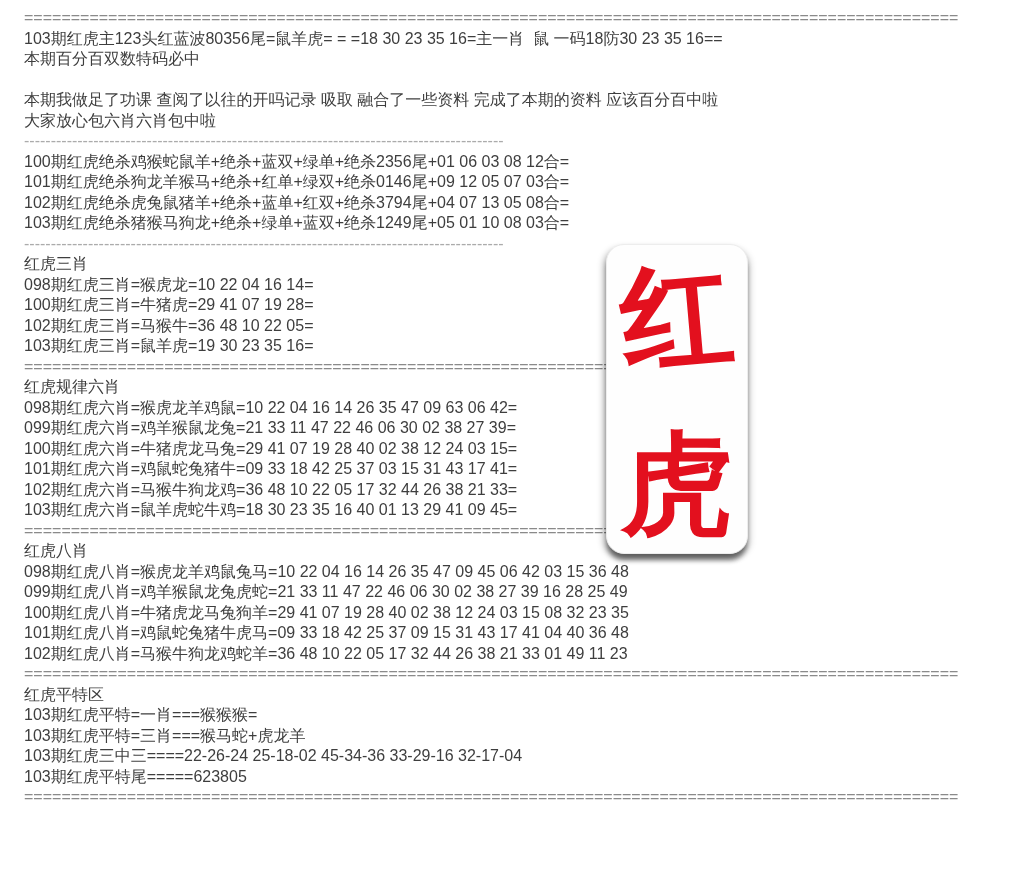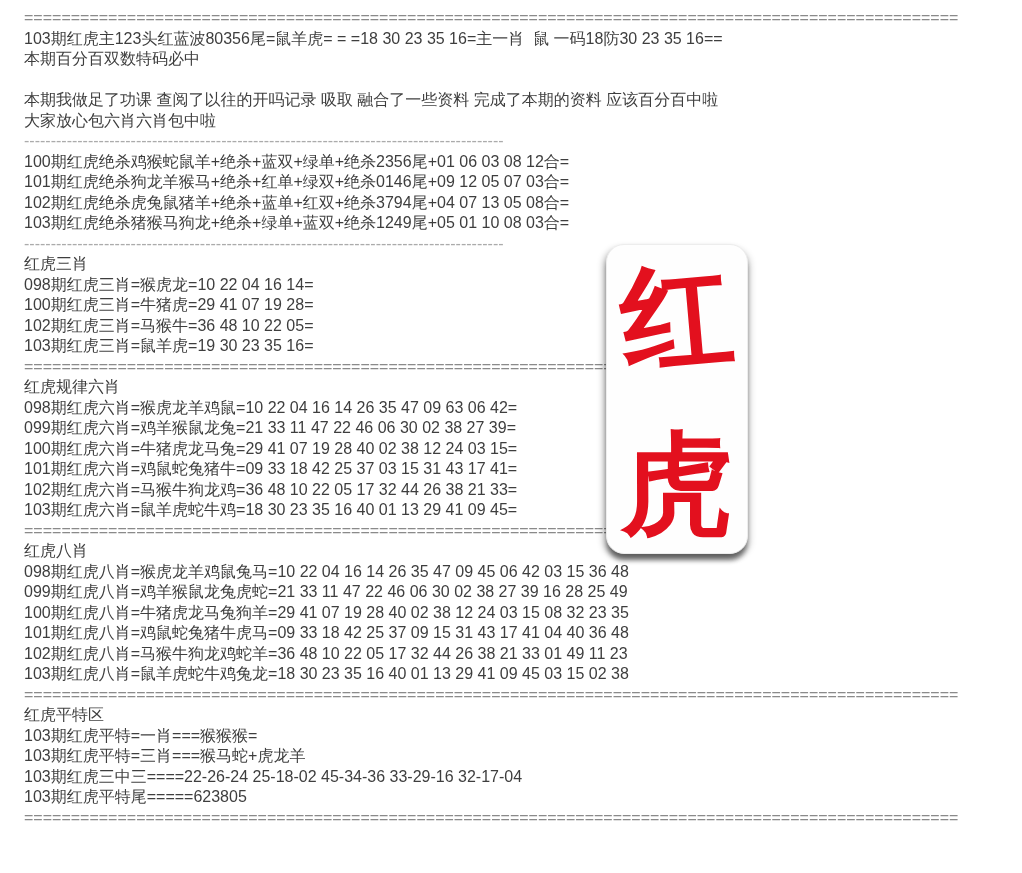--- a/index.html
+++ b/index.html
@@ -88,21 +88,20 @@
       <div class="line text">101期红虎六肖=鸡鼠蛇兔猪牛=09 33 18 42 25 37 03 15 31 43 17 41=</div>
       <div class="line text">102期红虎六肖=马猴牛狗龙鸡=36 48 10 22 05 17 32 44 26 38 21 33=</div>
       <div class="line text">103期红虎六肖=鼠羊虎蛇牛鸡=18 30 23 35 16 40 01 13 29 41 09 45=</div>
       <div class="line sep" style="color: rgb(138, 138, 138);">================================================================</div>
       <div class="line title">红虎八肖</div>
       <div class="line text">098期红虎八肖=猴虎龙羊鸡鼠兔马=10 22 04 16 14 26 35 47 09 45 06 42 03 15 36 48</div>
       <div class="line text">099期红虎八肖=鸡羊猴鼠龙兔虎蛇=21 33 11 47 22 46 06 30 02 38 27 39 16 28 25 49</div>
       <div class="line text">100期红虎八肖=牛猪虎龙马兔狗羊=29 41 07 19 28 40 02 38 12 24 03 15 08 32 23 35</div>
       <div class="line text">101期红虎八肖=鸡鼠蛇兔猪牛虎马=09 33 18 42 25 37 09 15 31 43 17 41 04 40 36 48</div>
       <div class="line text">102期红虎八肖=马猴牛狗龙鸡蛇羊=36 48 10 22 05 17 32 44 26 38 21 33 01 49 11 23</div>
-      <div class="line text">103期红虎八肖=鼠羊虎蛇牛鸡兔龙=18 30 23 35 16 40 01 13 29 41 09 45 03 15 02 38</div>
       <div class="line sep" style="color: rgb(138, 138, 138);">====================================================================================================</div>
       <div class="line title">红虎平特区</div>
       <div class="line text">103期红虎平特=一肖===猴猴猴=</div>
       <div class="line text">103期红虎平特=三肖===猴马蛇+虎龙羊</div>
       <div class="line text">103期红虎三中三====22-26-24 25-18-02 45-34-36 33-29-16 32-17-04</div>
       <div class="line text">103期红虎平特尾=====623805</div>
       <div class="line sep" style="color: rgb(138, 138, 138);">====================================================================================================</div>
     </div>
 
   <div class="badge">

